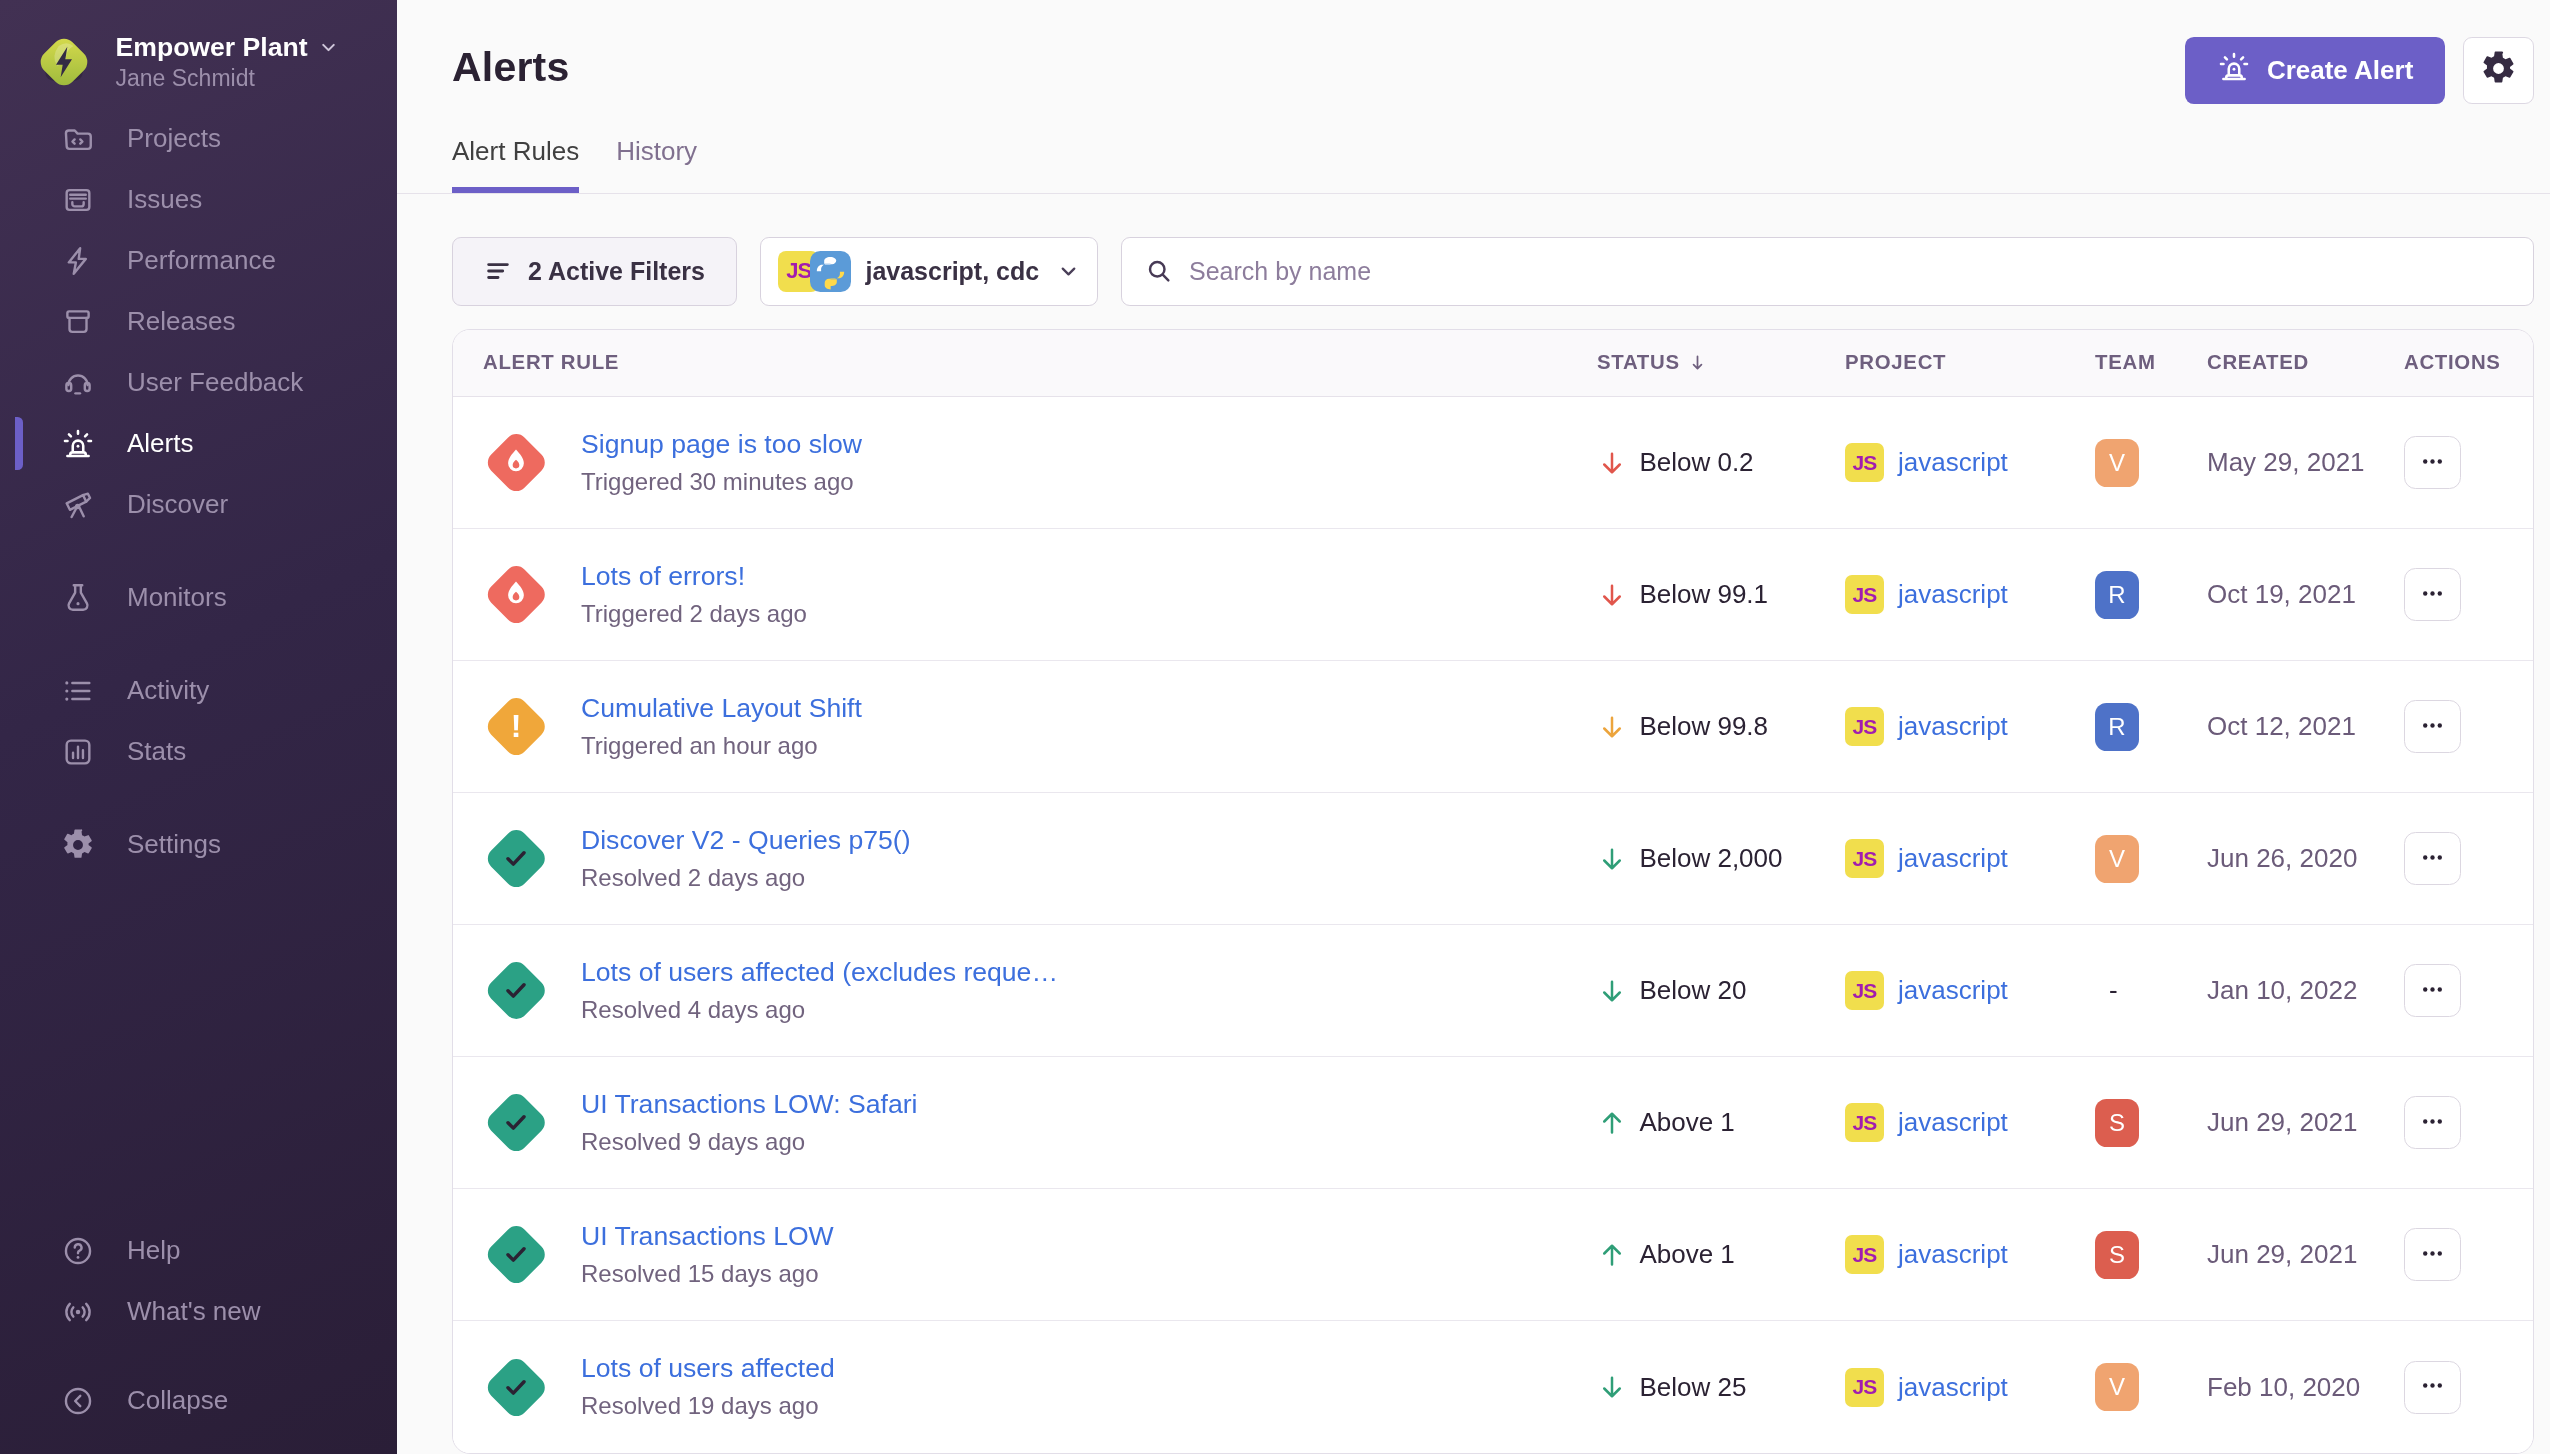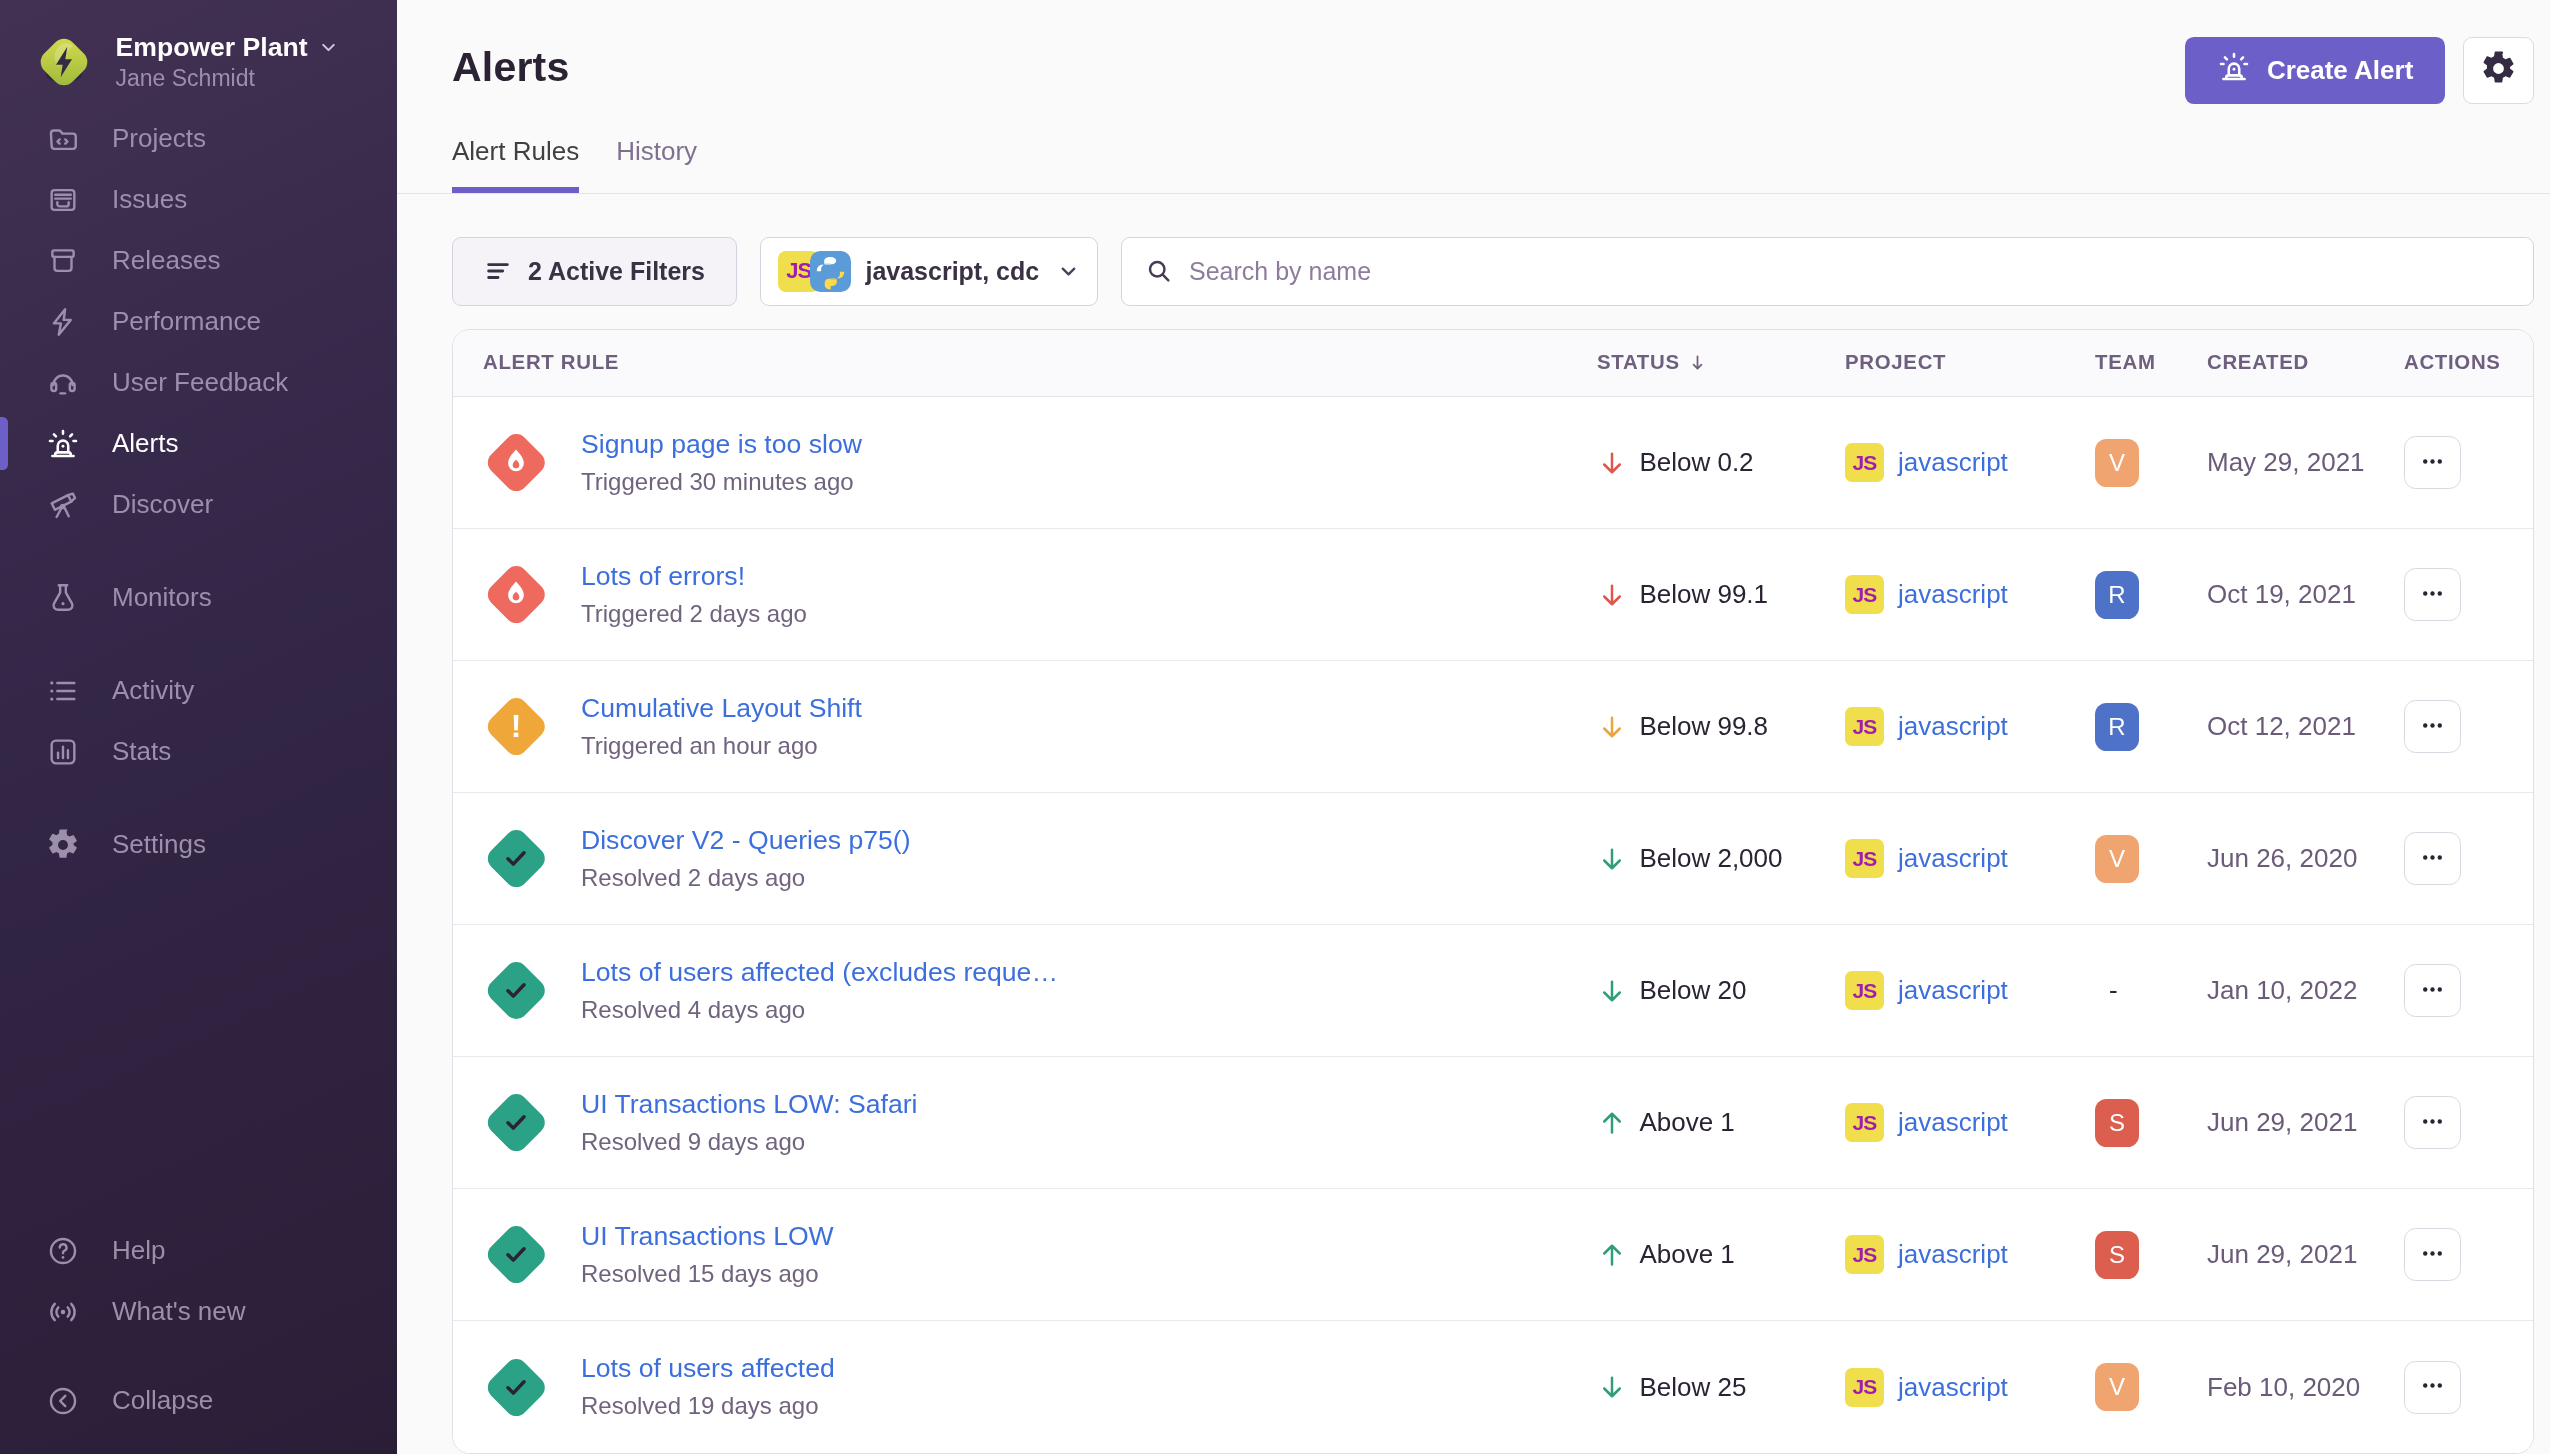--- a/index.html
+++ b/index.html
@@ -15,21 +15,21 @@
   .org-meta { line-height:1.25; }
   .org-name-row { display:flex; align-items:center; gap:10.6px; }
   .org-name { color:#fff; font-weight:700; font-size:26.6px; }
   .org-chevron { width:21px; height:21px; color:#cfc6da; }
   .user-name { color:#9c8fab; font-size:23px; margin-top:3.5px; }
 
   .nav { margin-top:14px; display:flex; flex-direction:column; }
   .nav-group { margin-top:32px; }
   .nav-group.first { margin-top:0; }
   .nav-item { position:relative; display:flex; align-items:center; gap:32px; height:61px; padding-left:46px;
-              font-size:26px; color:#9c8fab; cursor:pointer; }
+              font-size:26px; color:#9c8fab; cursor:pointer;margin-left:15px; }
   .nav-item .nicon { width:34px; height:34px; flex:0 0 34px; display:flex; align-items:center; justify-content:center; }
   .nav-item .nicon svg { width:34px; height:34px; }
   .nav-item.active { color:#fff; }
   .nav-item.active::before { content:""; position:absolute; left:0; top:4.4px; bottom:4.4px; width:8px;
               background:#6C5FC7; border-radius:0 5.3px 5.3px 0; }
   .sidebar-footer { margin-top:auto; padding-bottom:23px; }
   .sidebar-footer .nav-item.collapse-item { margin-top:28px; }
 
   
   .main { flex:1; background:#fafafa; padding:0 16px 0 55px; display:flex; flex-direction:column; }
@@ -157,33 +157,33 @@
                 <rect x="4" y="5" width="16" height="14" rx="2"></rect>
                 <path d="M6.5 8.3h11M6.5 11h11"></path>
                 <path d="M8 13.5v1.3A1.7 1.7 0 0 0 9.7 16.5h4.6a1.7 1.7 0 0 0 1.7-1.7v-1.3"></path>
               </svg>
             </span>
             <span>Issues</span>
           </div>
           <div class="nav-item">
             <span class="nicon">
               <svg viewBox="0 0 24 24" fill="none" stroke="currentColor" stroke-width="1.7" stroke-linecap="round" stroke-linejoin="round">
+                <path d="M13.5 3 5.5 13h5l-1.5 8 8.5-10.5h-5z"></path>
+              </svg>
+            </span>
+            <span>Performance</span>
+          </div>
+          <div class="nav-item">
+            <span class="nicon">
+              <svg viewBox="0 0 24 24" fill="none" stroke="currentColor" stroke-width="1.7" stroke-linecap="round" stroke-linejoin="round">
                 <rect x="4.5" y="4.5" width="15" height="4.6" rx="1.2"></rect>
                 <path d="M6 9.1V17a2 2 0 0 0 2 2h8a2 2 0 0 0 2-2V9.1"></path>
               </svg>
             </span>
             <span>Releases</span>
-          </div>
-          <div class="nav-item">
-            <span class="nicon">
-              <svg viewBox="0 0 24 24" fill="none" stroke="currentColor" stroke-width="1.7" stroke-linecap="round" stroke-linejoin="round">
-                <path d="M13.5 3 5.5 13h5l-1.5 8 8.5-10.5h-5z"></path>
-              </svg>
-            </span>
-            <span>Performance</span>
           </div>
           <div class="nav-item">
             <span class="nicon">
               <svg viewBox="0 0 24 24" fill="none" stroke="currentColor" stroke-width="1.7" stroke-linecap="round" stroke-linejoin="round">
                 <path d="M5.2 13.5a6.8 6.8 0 0 1 13.6 0"></path>
                 <rect x="3.8" y="12" width="3.4" height="5.6" rx="1.6"></rect>
                 <rect x="16.8" y="12" width="3.4" height="5.6" rx="1.6"></rect>
                 <path d="M10.2 19.3h3.2"></path>
               </svg>
             </span>

